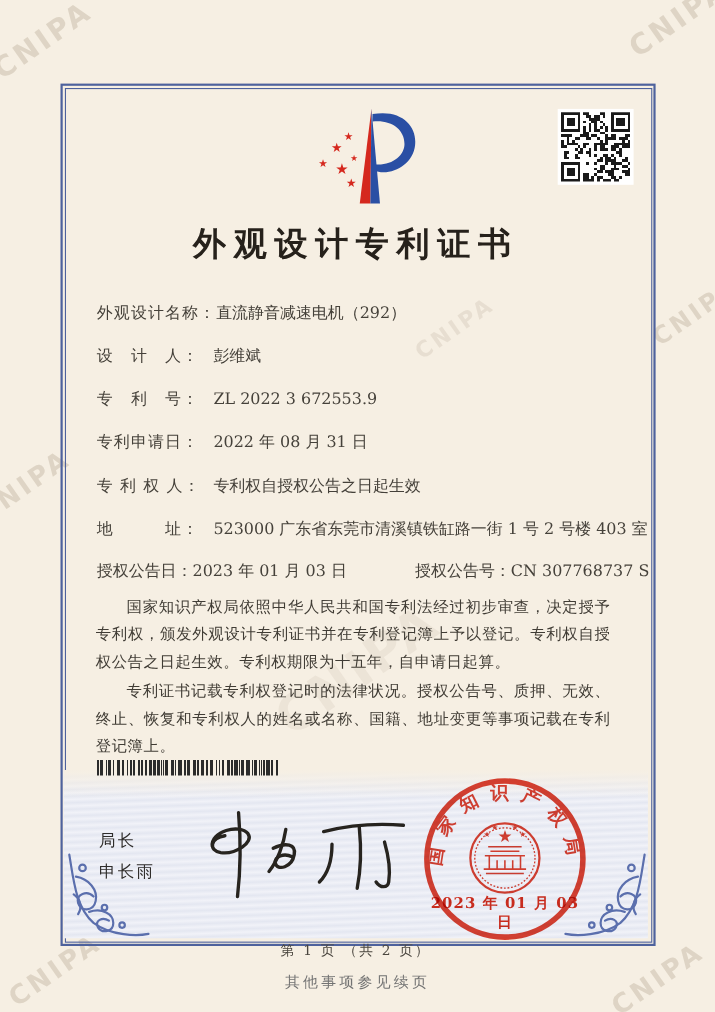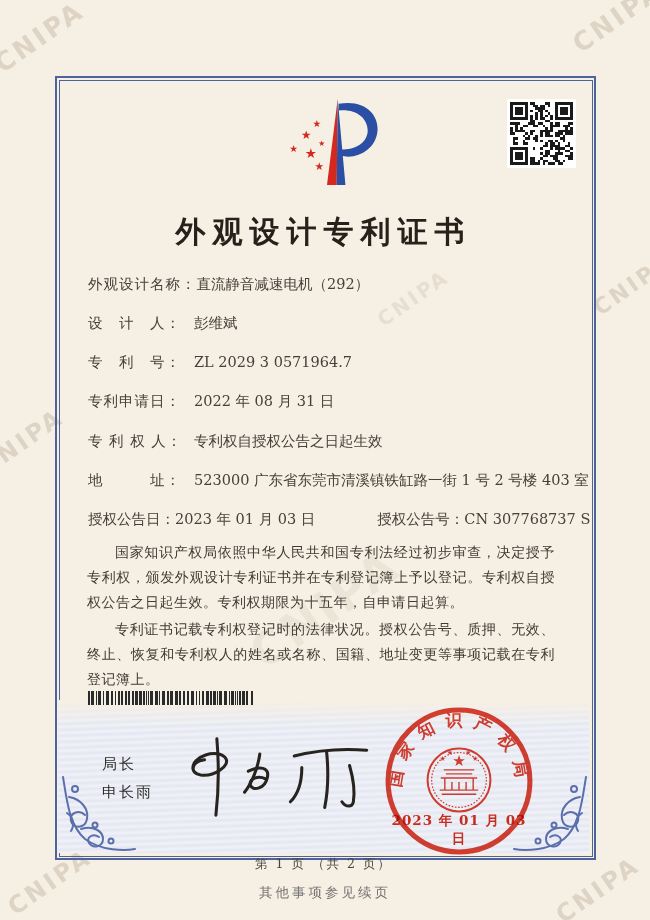--- a/index.html
+++ b/index.html
@@ -17,40 +17,40 @@
   .wm7{left:372px;top:286px;font-size:20px;color:rgba(193,180,160,.28);}
   .wm8{left:240px;top:582px;font-size:46px;color:rgba(193,180,160,.18);}
   
   .frame{position:absolute;left:55px;top:76px;width:537px;height:780px;border:2.5px solid #4e629d;}
   .frame-inner{position:absolute;inset:1.5px;border:1px solid #4e629d;}
   
   .cert-no{position:absolute;left:78px;top:100px;font-size:14px;color:#4a463f;letter-spacing:2px;}
   .logo{position:absolute;left:278px;top:96px;width:100px;height:92px;}
   .qr{position:absolute;left:507px;top:99px;width:63px;height:63px;background:#fff;padding:3px;}
   .title{position:absolute;left:55px;width:537px;top:202px;text-align:center;
-         font-size:30px;font-weight:bold;color:#26211b;letter-spacing:7px;margin-top:10px;}
+         font-size:30px;font-weight:bold;color:#26211b;letter-spacing:7px;}
   
   .field-row{position:absolute;left:88px;font-size:14.5px;color:#45413a;white-space:nowrap;}
   .field-row .lbl{display:inline-block;min-width:106px;letter-spacing:1px;}
   .grant-row{position:absolute;left:88px;top:510px;font-size:14.5px;color:#45413a;white-space:nowrap;text-align:right;}
   .grant-row .pair2{margin-left:62px;}
   
   .body-text{position:absolute;left:85px;top:538px;width:472px;font-size:14px;line-height:25px;
              color:#403c35;letter-spacing:.5px;text-align:justify;}
   .body-text p{margin:2px;text-indent:2em;}
   
   .barcode{position:absolute;left:88px;top:691px;width:166px;height:14px;}
   
   .wavy{position:absolute;left:58px;top:700px;width:531px;height:153px;
         background-image:linear-gradient(#f6efe3,rgba(246,239,227,0) 26px),
           repeating-linear-gradient(178deg,#e4e7f1 0px,#f1f2f8 3px,#e4e7f1 6px);}
   .flourish{position:absolute;width:80px;height:86px;top:767px;}
   .flourish.fl{left:59px;}
   .flourish.fr{left:510px;transform:scaleX(-1);}
-  .director{position:absolute;left:102px;top:750px;font-family:"DejaVu Sans","Liberation Sans",sans-serif;
+  .director{position:absolute;left:90px;top:750px;font-family:"DejaVu Sans","Liberation Sans",sans-serif;
             font-size:15px;color:#2f2d2b;line-height:28px;letter-spacing:2px;}
   .signature{position:absolute;left:172px;top:733px;width:210px;height:86px;}
   .seal{position:absolute;left:383px;top:705px;width:152px;height:152px;mix-blend-mode:multiply;opacity:.93;}
   .seal-date{position:absolute;left:386px;top:812px;width:146px;text-align:center;
              color:#d92f1f;font-size:13.5px;font-weight:bold;letter-spacing:1px;mix-blend-mode:multiply;}
   .page-info{position:absolute;left:55px;width:537px;top:856px;text-align:center;
              font-size:12.5px;color:#4a463f;letter-spacing:2px;}
   .continuation{position:absolute;left:0;width:650px;top:884px;text-align:center;
                 font-size:13.5px;color:#737373;letter-spacing:3px;}
 </style>
@@ -323,21 +323,21 @@
 
   <div class="title">外观设计专利证书</div>
 
   <div class="field-row" style="top:275px">
     <span class="lbl">外观设计名称：</span><span>直流静音减速电机（292）</span>
   </div>
   <div class="field-row" style="top:314px">
     <span class="lbl">设　计　人：</span><span>彭维斌</span>
   </div>
   <div class="field-row" style="top:353px">
-    <span class="lbl">专　利　号：</span><span>ZL 2029 3 0571964.7</span>
+    <span class="lbl">专　利　号：</span><span>ZL 2022 3 672553.9</span>
   </div>
   <div class="field-row" style="top:392px">
     <span class="lbl">专利申请日：</span><span>2022 年 08 月 31 日</span>
   </div>
   <div class="field-row" style="top:432px">
     <span class="lbl">专 利 权 人：</span><span>专利权自授权公告之日起生效</span>
   </div>
   <div class="field-row" style="top:471px">
     <span class="lbl">地　　　址：</span><span>523000 广东省东莞市清溪镇铁缸路一街 1 号 2 号楼 403 室</span>
   </div>

